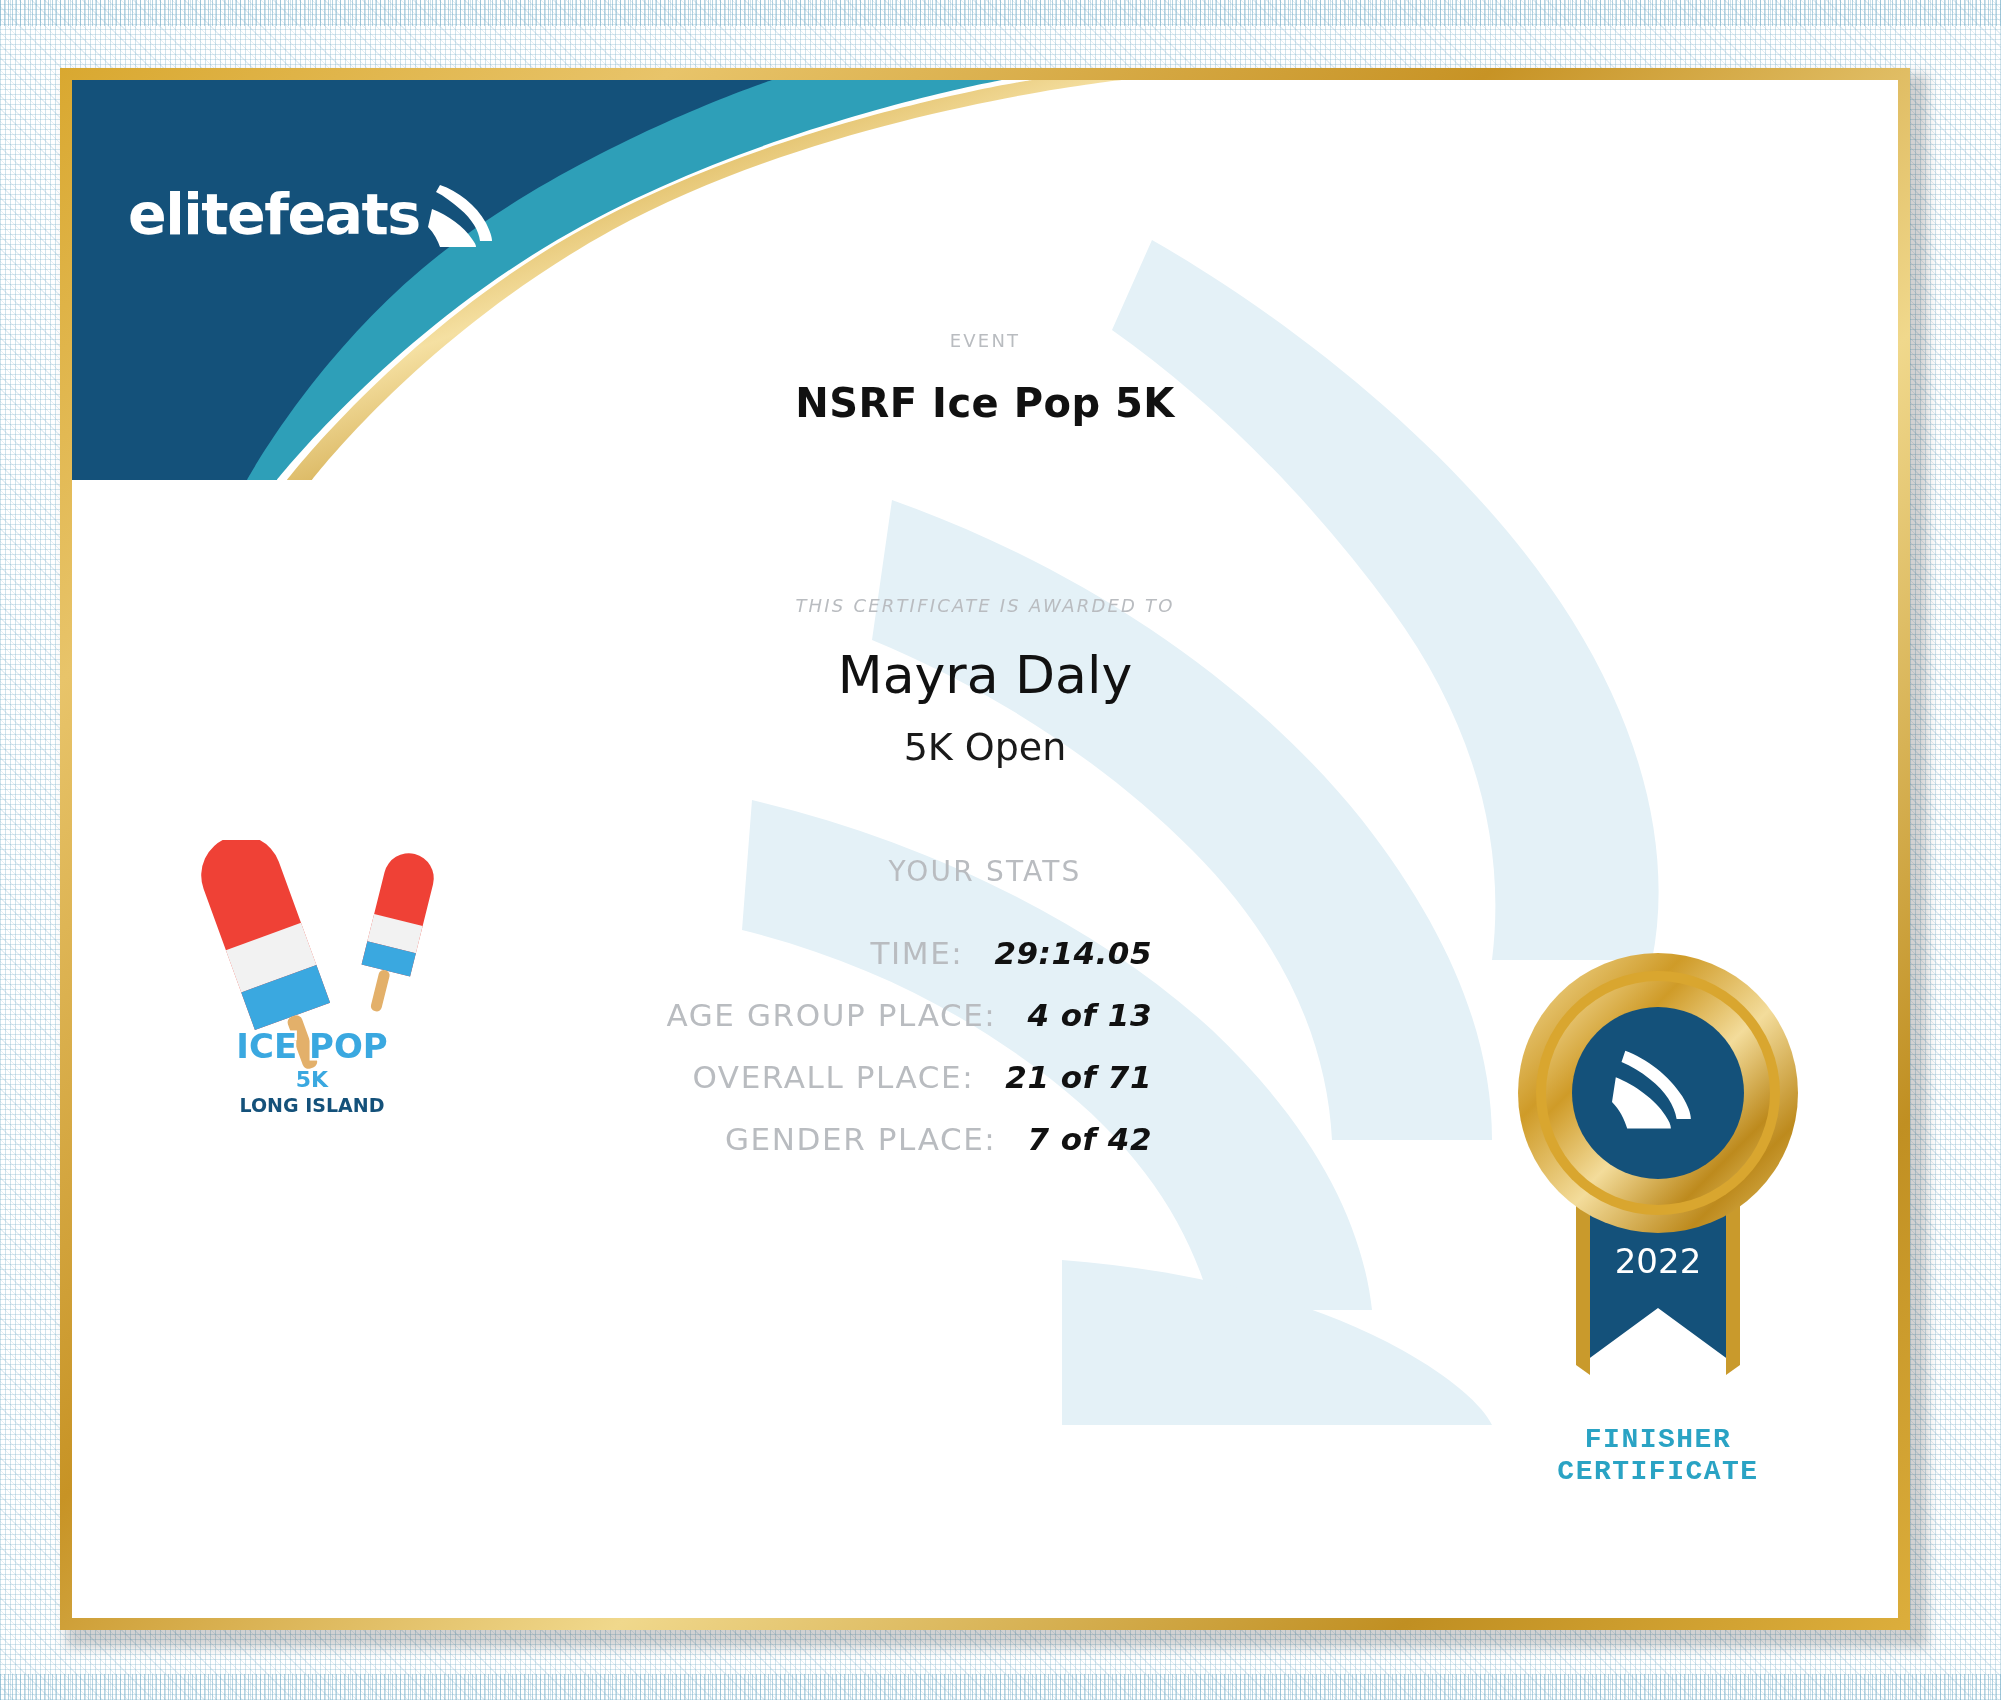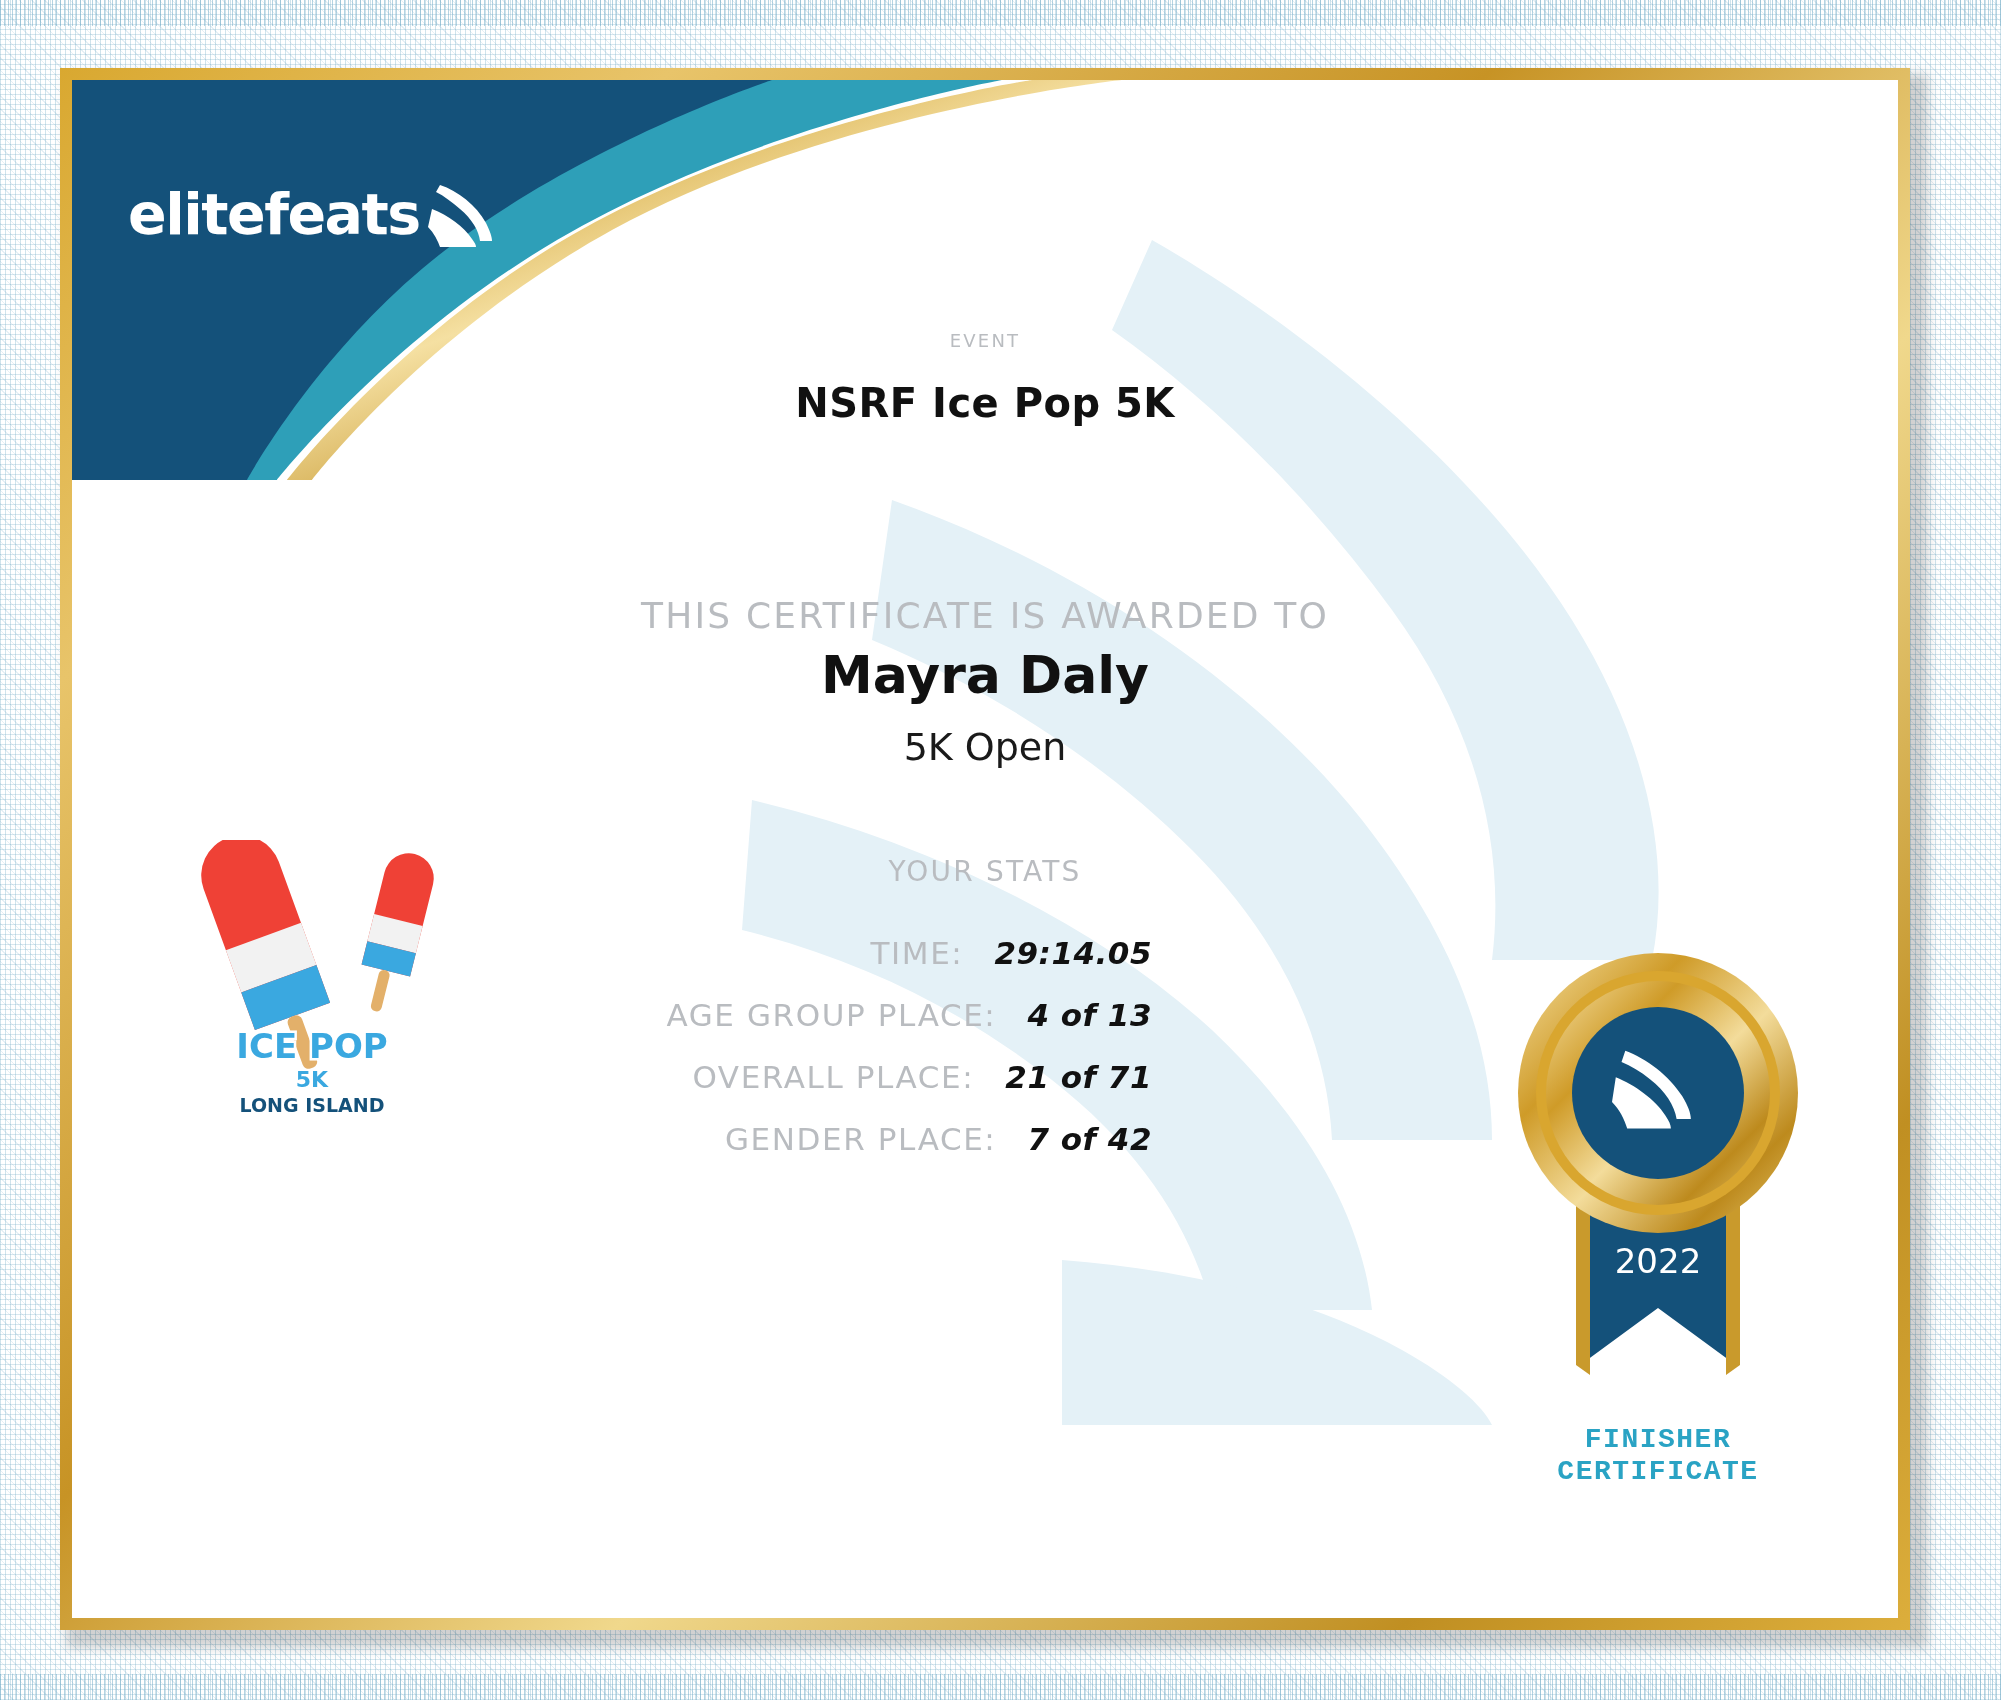--- a/index.html
+++ b/index.html
@@ -141,30 +141,31 @@
     font-size: 40px;
     font-weight: bold;
     color: #111111;
     letter-spacing: 0.5px;
   }
 
   .awarded-label {
     position: absolute;
     top: 515px;
     left: 0; right: 0;
-    font-size: 36px;
+    font-size: 18px;
+    font-style: italic;
   }
   .recipient-name {
     position: absolute;
     top: 565px;
     left: 0; right: 0;
     text-align: center;
     font-family: "DejaVu Sans", sans-serif;
     font-size: 52px;
-    font-weight: bold;
+    font-weight: normal;
     color: #111111;
   }
   .division {
     position: absolute;
     top: 645px;
     left: 0; right: 0;
     text-align: center;
     font-family: "DejaVu Sans", sans-serif;
     font-size: 38px;
     color: #1a1a1a;

